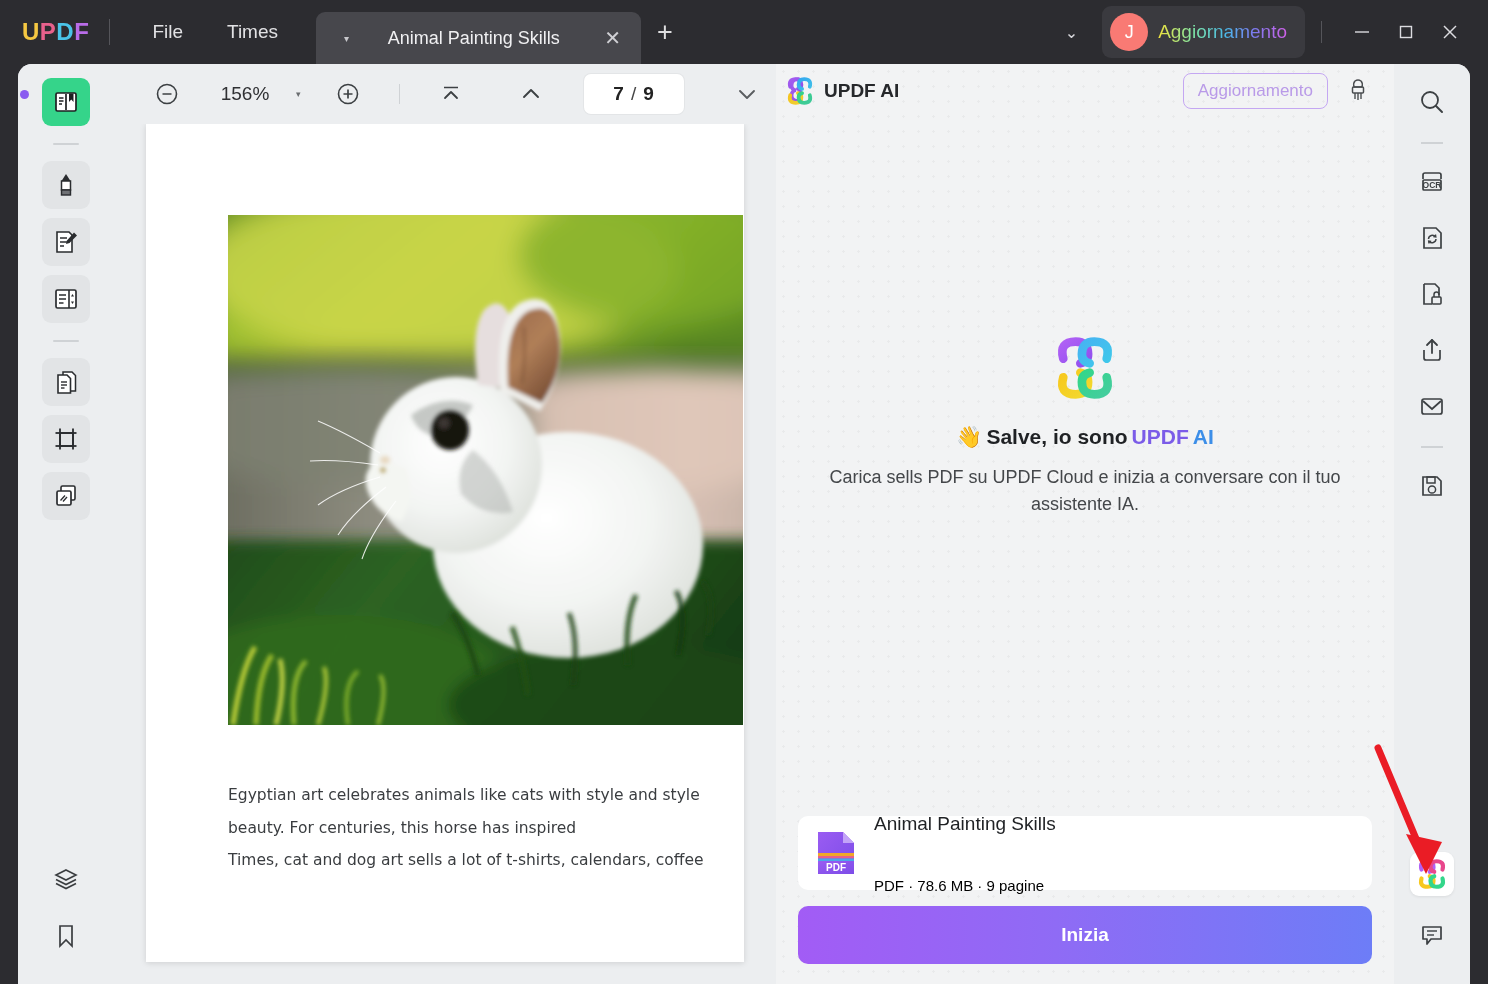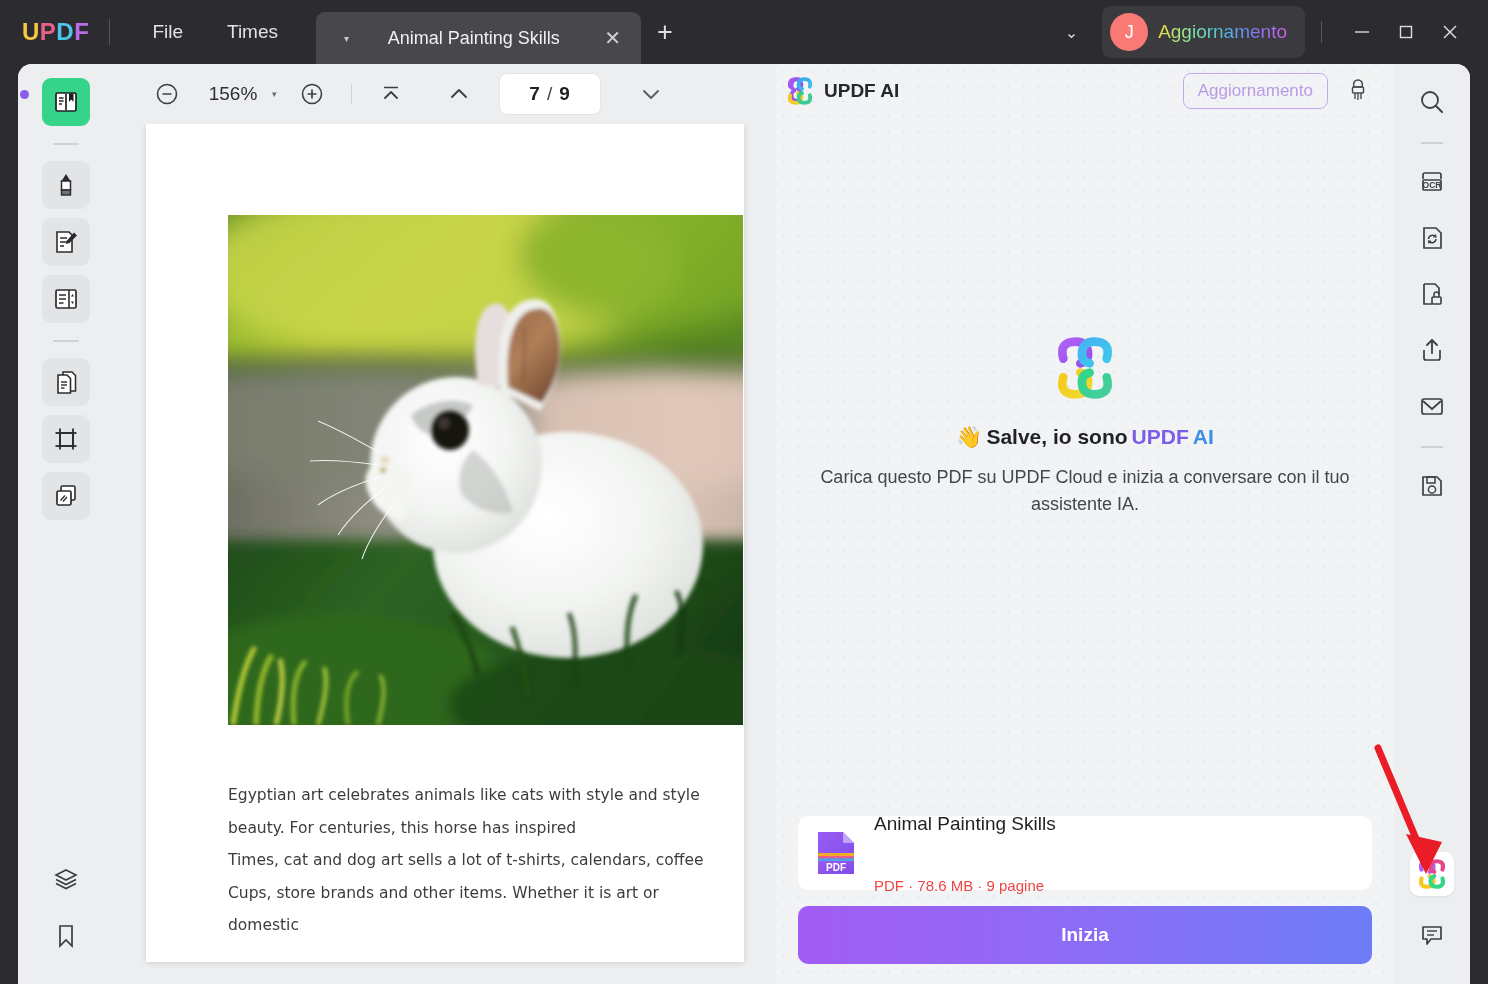--- a/index.html
+++ b/index.html
@@ -140,21 +140,21 @@
   }
   .rail-spacer { flex: 1; }
 
   
   .viewer {
     flex: 1; display: flex; flex-direction: column;
     background: #eceef0; min-width: 0;
   }
   .vtoolbar {
     height: 60px; display: flex; align-items: center;
-    padding-left: 32px; gap: 4px;
+    padding-left: 32px; gap: 16px;
   }
   .tb-icon {
     width: 42px; height: 42px;
     display: flex; align-items: center; justify-content: center;
     cursor: pointer; color: #3c4043;
   }
   .zoom-val {
     font-size: 19px; color: #2f3033;
     margin: 0 6px 0 16px; min-width: 50px; text-align: center;
   }
@@ -257,21 +257,21 @@
   }
 
   .aifoot { padding: 0 22px 20px 22px; flex-shrink: 0; }
   .filecard {
     background: #ffffff; border-radius: 10px;
     height: 74px; display: flex; align-items: center;
     padding: 0 18px; margin-bottom: 16px; cursor: pointer;
   }
   .fileicon { width: 40px; height: 46px; margin-right: 18px; flex-shrink: 0; }
   .fname { font-size: 19px; color: #1f2124; margin-bottom: 5px; }
-  .fmeta { font-size: 15px; color: #ef4444; margin-top: 42px; }
+  .fmeta { font-size: 15px; color: #000000; margin-top: 42px; }
   .startbtn {
     height: 58px; border-radius: 10px;
     background: linear-gradient(90deg,#a25cf5 0%,#8f6bf5 45%,#6d7df7 100%);
     color: #ffffff; font-size: 19px; font-weight: bold;
     display: flex; align-items: center; justify-content: center;
     cursor: pointer;
   }
 
   
   .rrail {
@@ -597,21 +597,20 @@
                 <path d="M450 440 q10 -44 -2 -64" stroke="#16380f" stroke-width="4.5" fill="none"></path>
                 <path d="M480 420 q8 -38 -6 -54" stroke="#1d4414" stroke-width="4" fill="none"></path>
               </g>
             </svg>
           </div>
 
           <div class="ptext">
             <div>Egyptian art celebrates animals like cats with style and style</div>
             <div>beauty. For centuries, this horse has inspired</div>
             <div>Times, cat and dog art sells a lot of t-shirts, calendars, coffee</div>
-            <div>Cups, store brands and other items. Whether it is art or domestic</div>
           </div>
         </div>
       </div>
     </div>
 
     <div class="aipanel">
 
       <div class="aihdr">
         <svg class="ai-logo" viewBox="0 0 40 40">
           <defs>
@@ -677,21 +676,21 @@
           <path d="M6 26 q-3 11 8 11 q8 0 8 -8 q0 -5 -5 -6" fill="none" stroke="url(#bl3)" stroke-width="5.6" stroke-linecap="round"></path>
           <path d="M34 26 q3 11 -8 11 q-8 0 -8 -8 q0 -5 5 -6" fill="none" stroke="url(#bl4)" stroke-width="5.6" stroke-linecap="round"></path>
         </svg>
 
         <div class="greet">
           <span>👋</span>
             <span>Salve, io sono </span>
             <span class="hl">UPDF</span>
             <span class="ai2"> AI</span>
         </div>
-        <div class="subtext">Carica questo PDF su UPDF Cloud e inizia a conversare con il tuo assistente IA.</div>
+        <div class="subtext">Carica sells PDF su UPDF Cloud e inizia a conversare con il tuo assistente IA.</div>
       </div>
 
       <div class="aifoot">
         <div class="filecard">
           <svg class="fileicon" viewBox="0 0 40 46">
             <defs>
               <linearGradient id="pdfg" x1="0" y1="0" x2="1" y2="1">
                 <stop offset="0%" stop-color="#9a5cf2"></stop>
                   <stop offset="100%" stop-color="#7c4ce8"></stop>
               </linearGradient>

